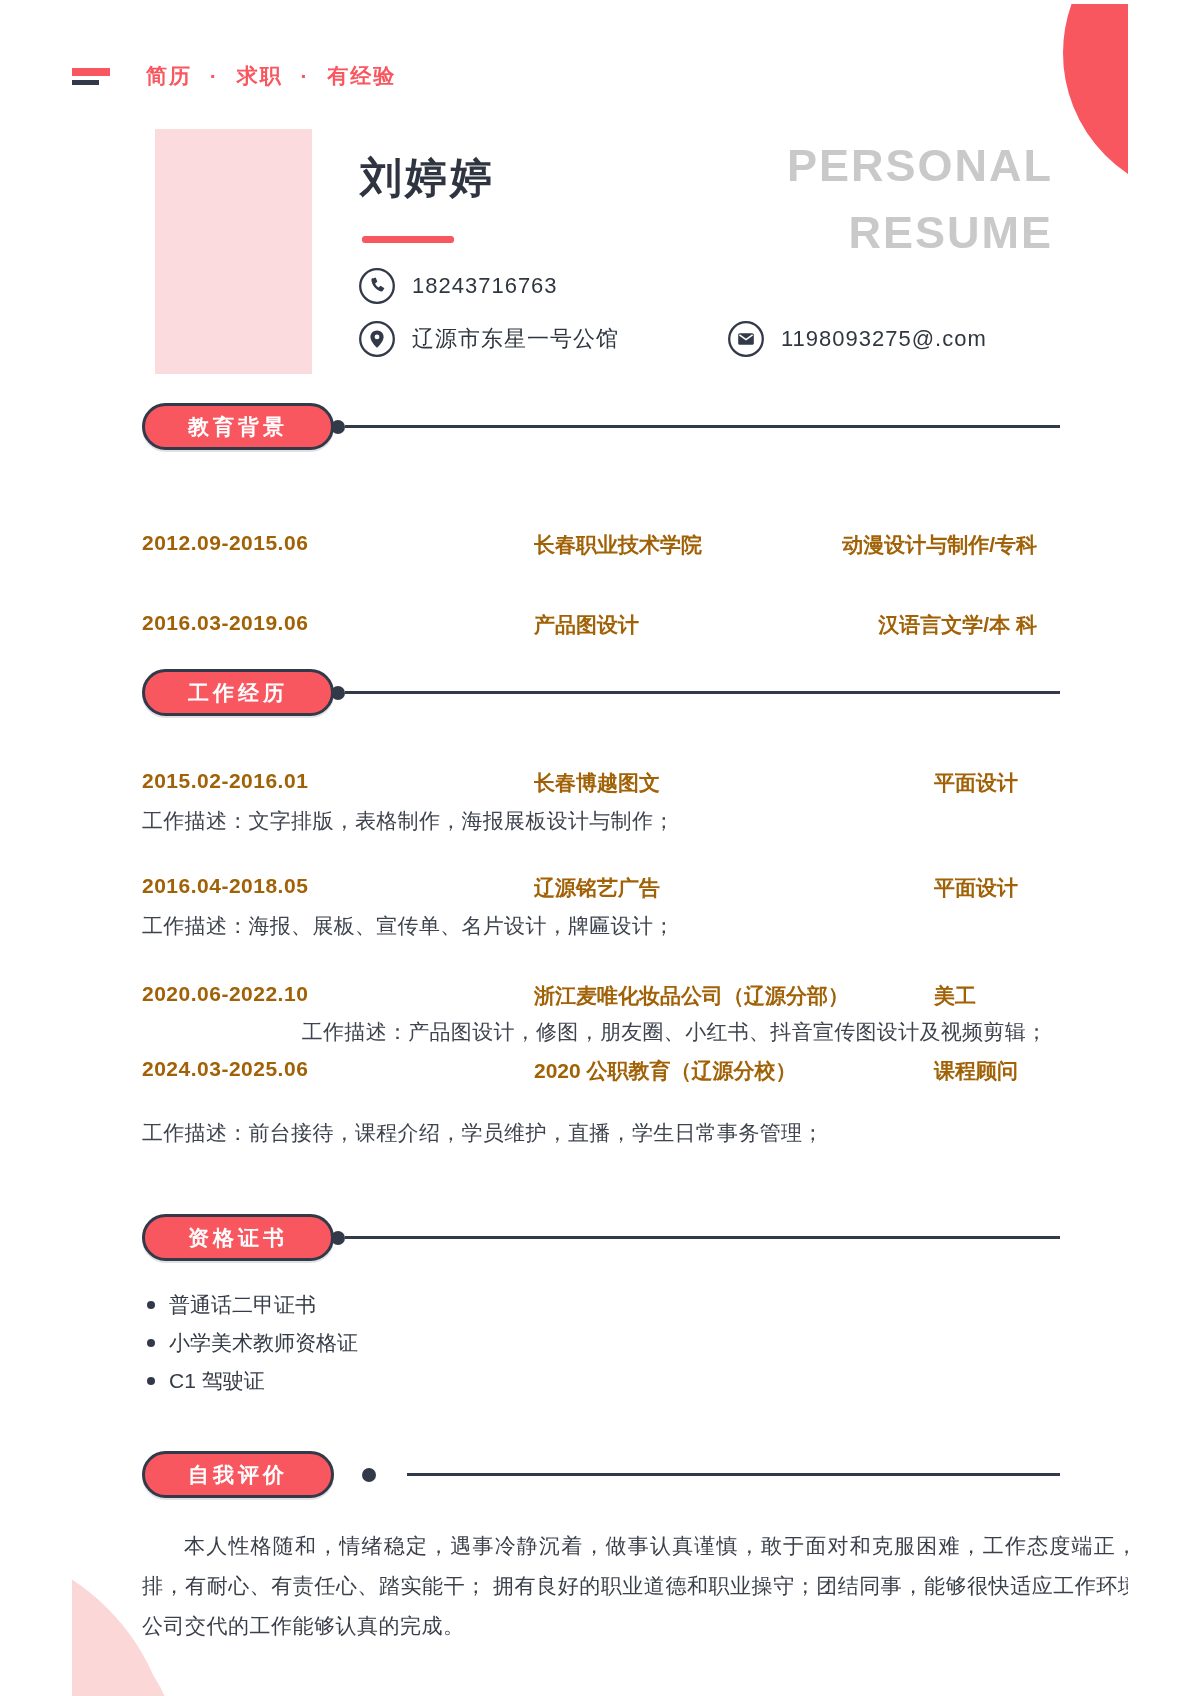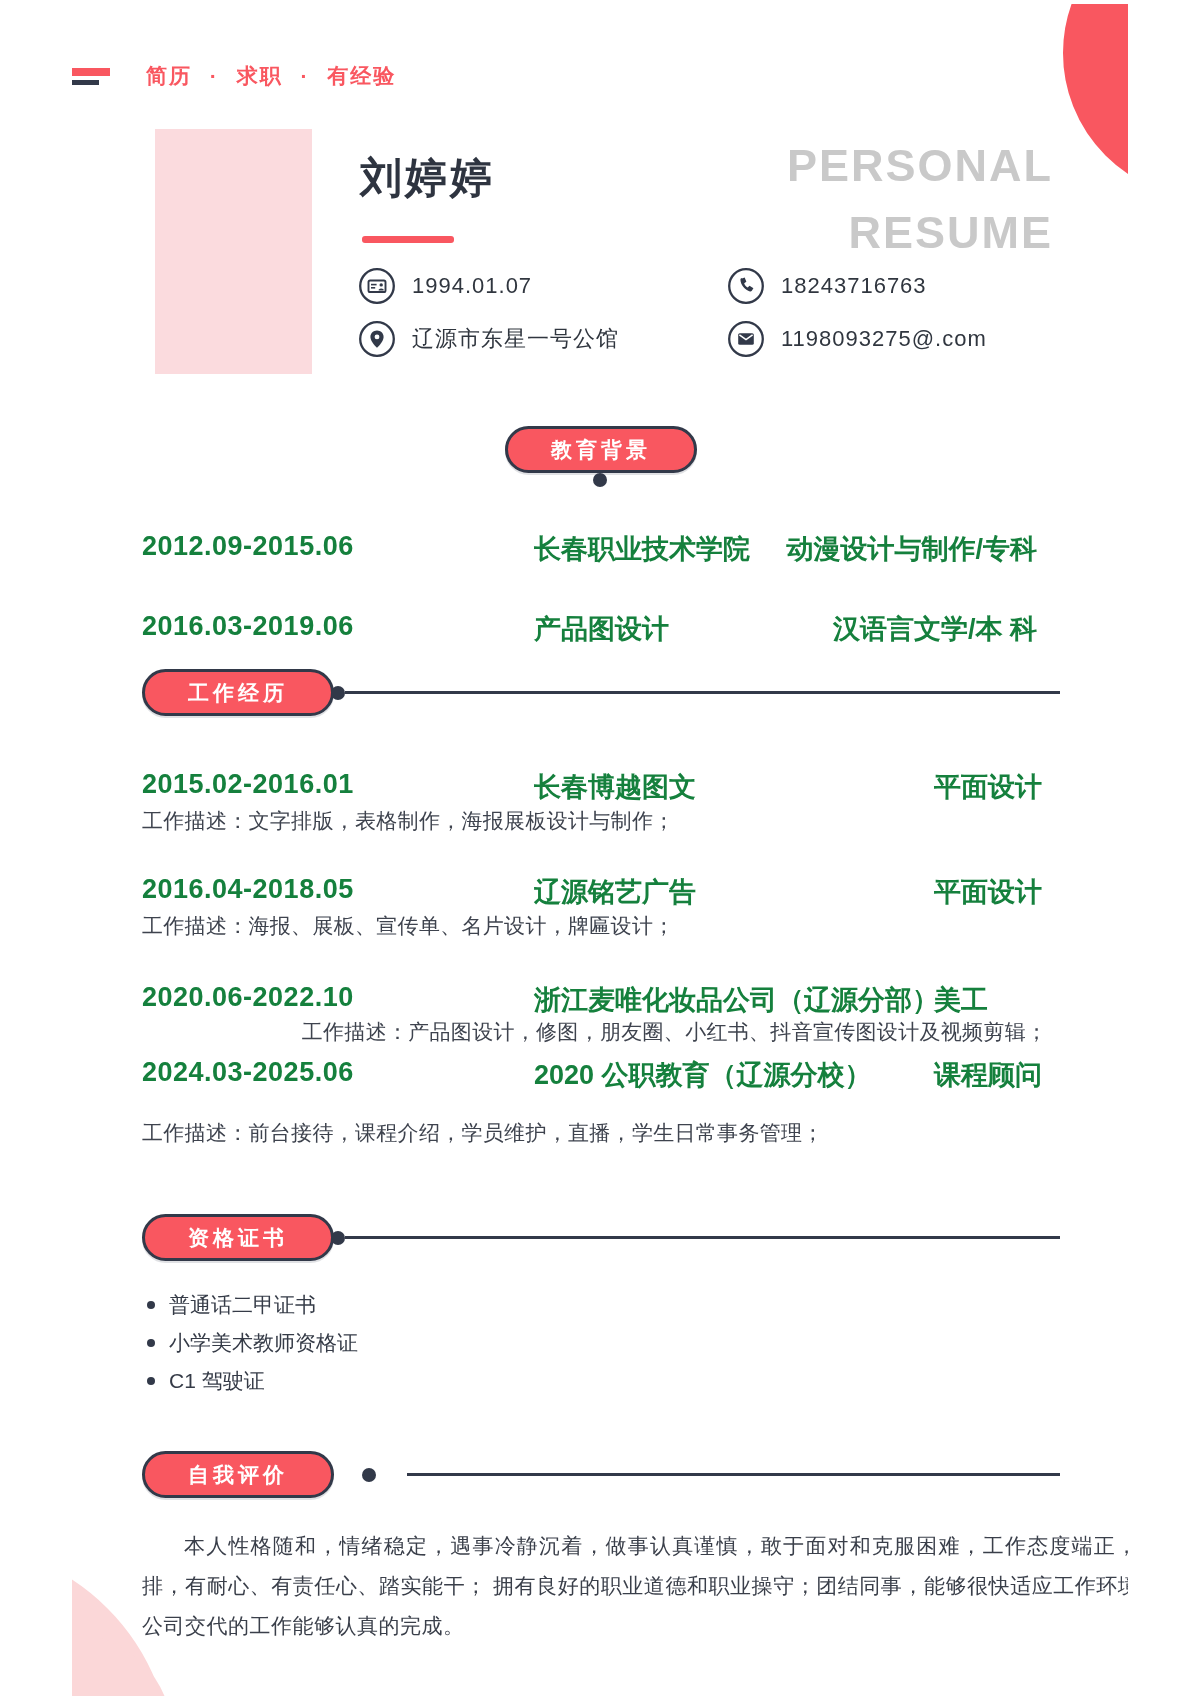--- a/index.html
+++ b/index.html
@@ -44,21 +44,21 @@
 
   
   .sec{position:absolute;left:70px;right:68px;display:flex;align-items:center;z-index:2;}
   .pill{width:192px;height:47px;background:var(--accent);border:3px solid var(--dark);border-radius:26px;color:#ffffff;
         font-size:21px;font-weight:bold;letter-spacing:4px;display:flex;align-items:center;justify-content:center;
         box-shadow:0 2px 0 rgba(50,57,73,.15);}
   .dot{width:14px;height:14px;border-radius:50%;background:var(--dark);margin-left:-3px;}
   .rule{flex:1;height:3px;background:var(--dark);}
 
   
-  .row{position:absolute;left:70px;width:905px;height:26px;font-size:27px;font-weight:bold;color:#15803d;}
+  .row{position:absolute;left:70px;width:905px;height:26px;font-size:21px;font-weight:bold;color:#a16207;}
   .row .c1{position:absolute;left:0;letter-spacing:.5px;}
   .row .c2{position:absolute;left:392px;}
   .row .c3e{position:absolute;right:10px;}
   .row .c3w{position:absolute;left:792px;}
   .desc{position:absolute;left:70px;width:1065px;font-size:21px;color:var(--body);letter-spacing:.3px;}
 
   
   .cert{position:absolute;left:75px;width:700px;font-size:21px;color:#353b47;}
   .cert-item{display:flex;align-items:center;height:26px;}
   .bullet{width:8px;height:8px;border-radius:50%;background:var(--dark);margin-right:14px;flex:0 0 8px;}
@@ -90,31 +90,20 @@
     <div>PERSONAL</div>
     <div>RESUME</div>
   </div>
 
   <div class="photo"></div>
   <div class="name">刘婷婷</div>
   <div class="name-underline"></div>
 
   <div class="contact">
     <div class="contact-row">
-      <div class="contact-cell left">
-        <svg class="cicon" viewBox="0 0 38 38">
-          <circle cx="19" cy="19" r="16.8" fill="none" stroke="#323949" stroke-width="2.3"></circle>
-          <rect x="10.5" y="13.5" width="17" height="11.5" rx="1.6" fill="none" stroke="#323949" stroke-width="1.9"></rect>
-          <line x1="13" y1="17.6" x2="18.6" y2="17.6" stroke="#323949" stroke-width="1.6"></line>
-          <line x1="13" y1="20.8" x2="17.2" y2="20.8" stroke="#323949" stroke-width="1.6"></line>
-          <circle cx="23.2" cy="17.9" r="1.7" fill="#323949"></circle>
-          <path d="M20.7 22.6 q2.5 -2.2 5 0 l0 0.9 l-5 0 z" fill="#323949"></path>
-        </svg>
-        <span class="contact-text">1994.01.07</span>
-      </div>
       <div class="contact-cell">
         <svg class="cicon" viewBox="0 0 38 38">
           <circle cx="19" cy="19" r="16.8" fill="none" stroke="#323949" stroke-width="2.3"></circle>
           <path d="M14.1 11.9 l2.7-1.3 2.1 4.1 -2 1.7 c.5 1.6 2.3 3.4 3.9 3.9 l1.7-2 4.1 2.1 -1.3 2.7 c-.3.7-1.1 1-1.8.9 -2.4-.3-5-1.7-7-3.7 -2-2-3.4-4.6-3.7-7 -.1-.7.2-1.5.9-1.8 z" fill="#323949" transform="rotate(6 19 19)"></path>
         </svg>
         <span class="contact-text">18243716763</span>
       </div>
     </div>
     <div class="contact-row">
       <div class="contact-cell left">
@@ -129,21 +118,21 @@
         <svg class="cicon" viewBox="0 0 38 38">
           <circle cx="19" cy="19" r="16.8" fill="none" stroke="#323949" stroke-width="2.3"></circle>
           <rect x="11.2" y="13.2" width="15.6" height="11.6" rx="1.6" fill="#323949"></rect>
           <path d="M12.4 14.8 L19 19.6 L25.6 14.8" fill="none" stroke="#ffffff" stroke-width="1.6"></path>
         </svg>
         <span class="contact-text">1198093275@.com</span>
       </div>
     </div>
   </div>
 
-  <div class="sec" style="top:422px;flex-direction:column;">
+  <div class="sec" style="top:399px;">
     <div class="pill">教育背景</div>
     <div class="dot"></div>
     <div class="rule"></div>
   </div>
 
   <div class="row" style="top:527px;">
     <span class="c1">2012.09-2015.06</span>
     <span class="c2">长春职业技术学院</span>
     <span class="c3e">动漫设计与制作/专科</span>
   </div>

